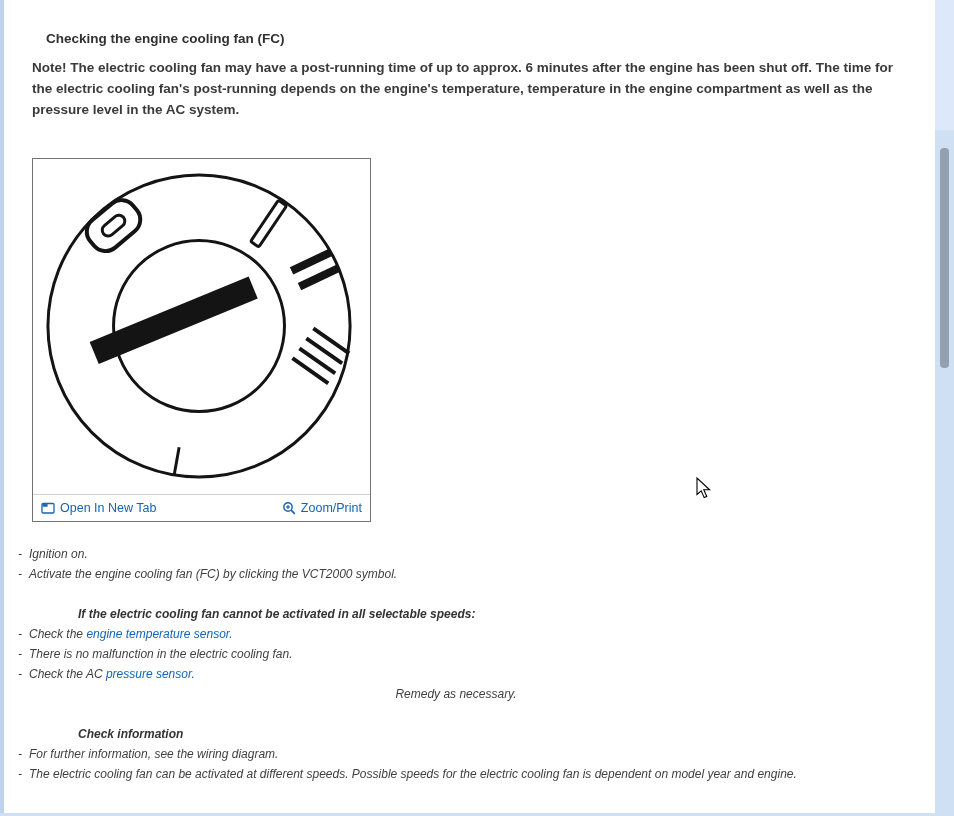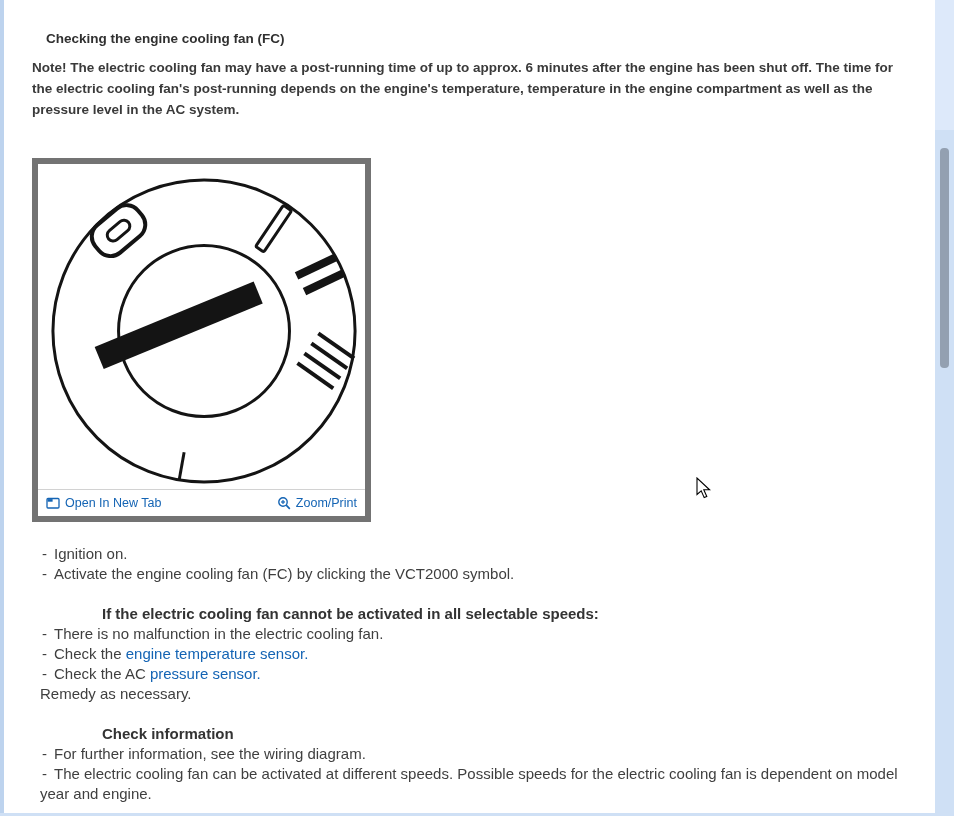--- a/index.html
+++ b/index.html
@@ -22,44 +22,44 @@
     font-size:13.5px; font-weight:bold; color:#303030; margin:14px;
   }
   .note {
     position:absolute; left:32px; top:57px; width:874px;
     font-size:13.5px; font-weight:bold; color:#3a3a3a; line-height:21px; margin:0;
   }
 
   
   .figure-box {
     position:absolute; left:32px; top:158px; width:339px; height:364px;
-    border:6px solid #737373; background:#fff; box-sizing:border-box;
+    border:1px solid #737373; background:#fff; box-sizing:border-box;
   }
   .figure-img { position:absolute; left:4px; top:5px; width:328px; height:328px; }
   .figure-footer {
     position:absolute; left:0; right:0; bottom:0; height:27px;
     border-top:1px solid #d2d2d2;
     display:flex; align-items:center; justify-content:space-between;
     padding:0 8px; box-sizing:border-box;
   }
   .fig-link {
     display:inline-flex; align-items:center; gap:5px;
     color:#1464B4; font-size:12.5px; cursor:pointer; text-decoration:none;
   }
   .fig-link svg { display:block; }
 
   
   .content {
-    position:absolute; left:40px; top:544px; width:880px;
-    font-size:15px; line-height:20px; color:#3f3f3f;
+    position:absolute; left:16px; top:544px; width:880px;
+    font-size:12px; line-height:20px; color:#3f3f3f;font-style:italic;
   }
   .li { margin:0; }
   .dash { padding-left:2px; padding-right:7px; }
   .subhead { font-weight:bold; color:#333; margin:20px 0 0 15px;padding-left:47px; }
-  .plain { margin:0; }
+  .plain { margin:0;text-align:center; }
   .inline-link { color:#1464B4; cursor:pointer; }
 
   .cursor { position:absolute; left:696px; top:477px; }
 </style>
 </head>
 <body>
 
 <div class="edge-left"></div>
 <div class="edge-bottom"></div>
 <div class="scroll-track"></div>
@@ -113,22 +113,22 @@
       <span>Zoom/Print</span>
     </a>
   </div>
 </div>
 
 <div class="content">
   <div class="li"><span class="dash">-</span><span>Ignition on.</span></div>
   <div class="li"><span class="dash">-</span><span>Activate the engine cooling fan (FC) by clicking the VCT2000 symbol.</span></div>
 
   <div class="subhead">If the electric cooling fan cannot be activated in all selectable speeds:</div>
+  <div class="li"><span class="dash">-</span><span>Check the </span><span class="inline-link">engine temperature sensor.</span></div>
   <div class="li"><span class="dash">-</span><span>There is no malfunction in the electric cooling fan.</span></div>
-  <div class="li"><span class="dash">-</span><span>Check the </span><span class="inline-link">engine temperature sensor.</span></div>
   <div class="li"><span class="dash">-</span><span>Check the AC </span><span class="inline-link">pressure sensor.</span></div>
   <p class="plain">Remedy as necessary.</p>
 
   <div class="subhead">Check information</div>
   <div class="li"><span class="dash">-</span><span>For further information, see the wiring diagram.</span></div>
   <div class="li"><span class="dash">-</span><span>The electric cooling fan can be activated at different speeds. Possible speeds for the electric cooling fan is dependent on model year and engine.</span></div>
 </div>
 
 <div class="cursor">
   <svg width="18" height="24" viewBox="0 0 18 24">

